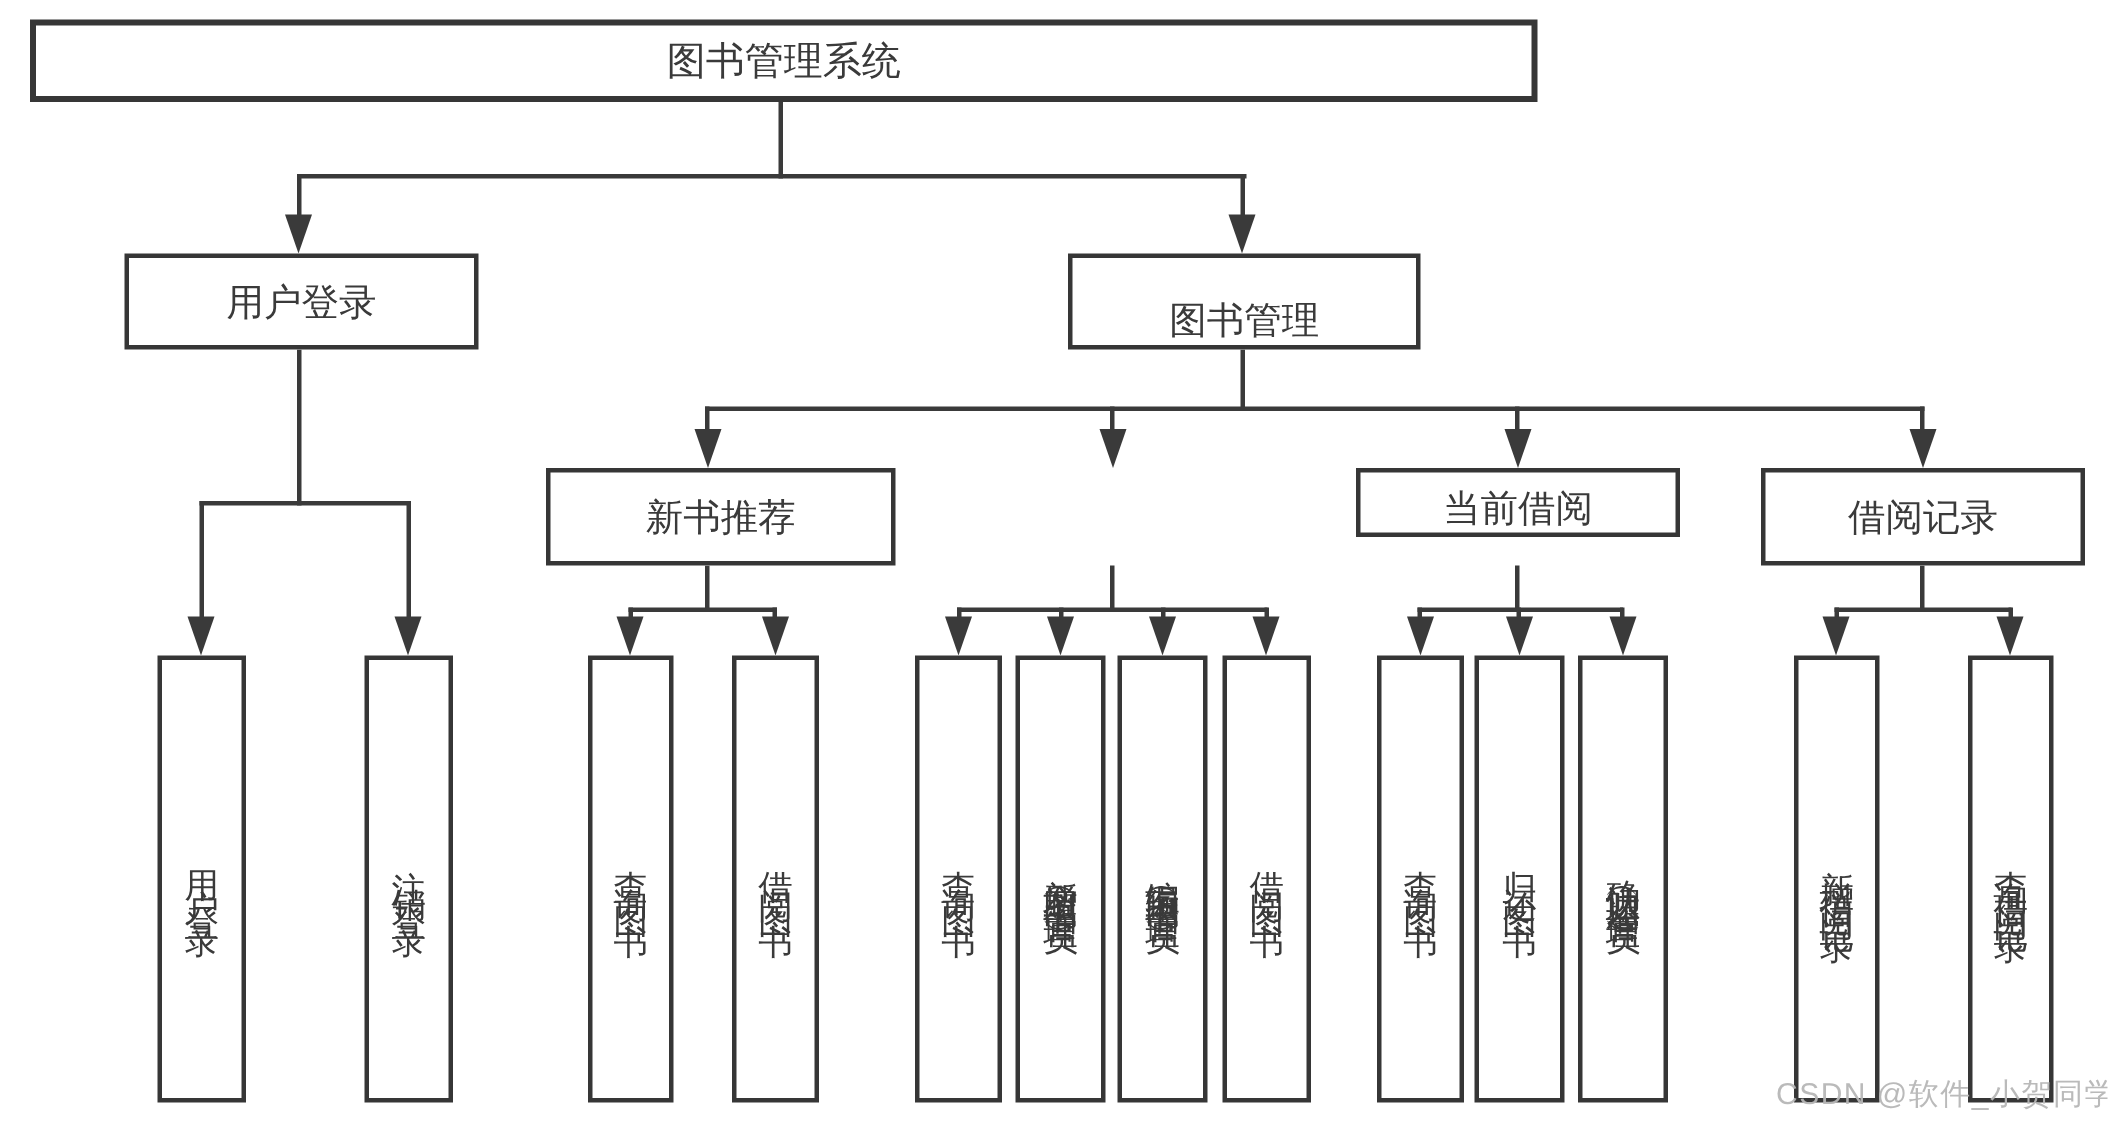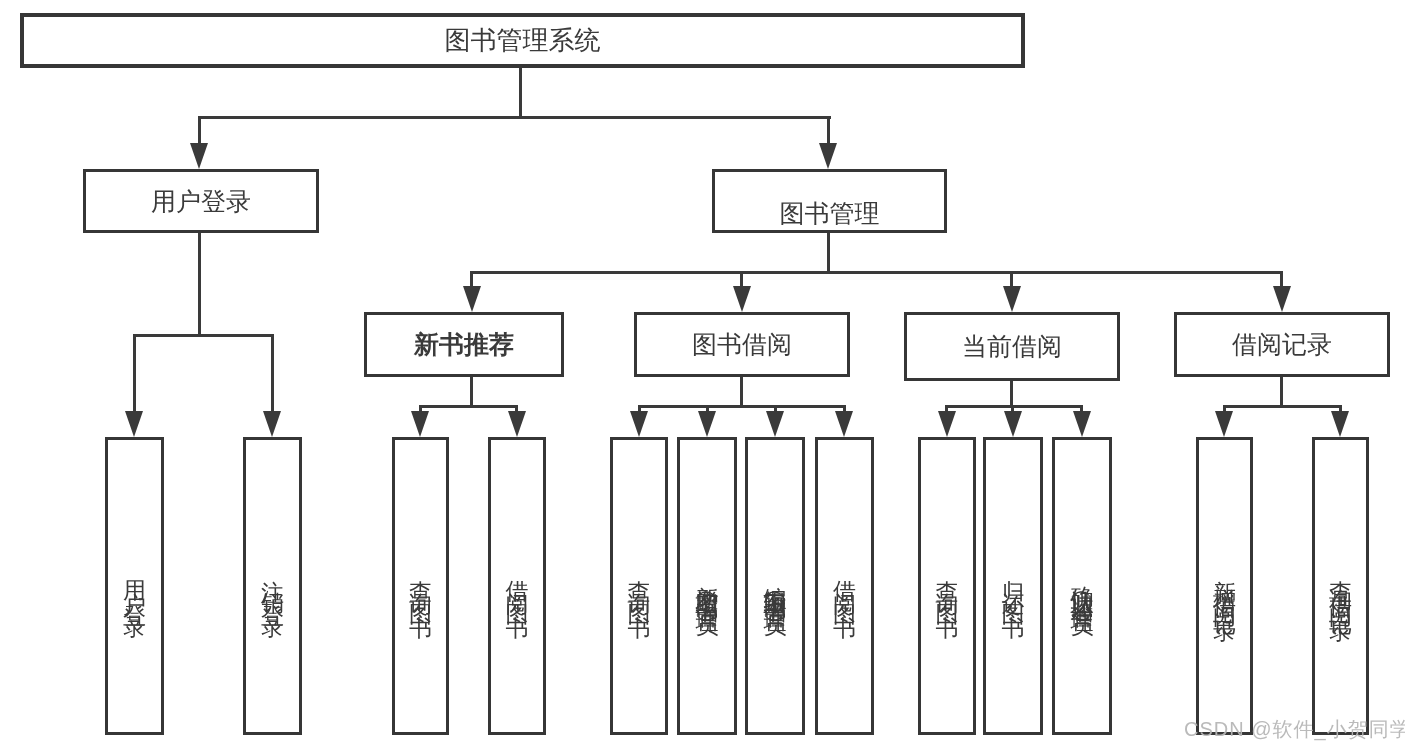--- a/index.html
+++ b/index.html
@@ -86,27 +86,24 @@
   <div class="hl" style="left:470px;top:271px;width:813px;"></div>
   <div class="vl" style="left:470px;top:271px;height:18px;"></div>
   <div class="ar" style="left:463px;top:286px;"></div>
   <div class="vl" style="left:740px;top:271px;height:18px;"></div>
   <div class="ar" style="left:733px;top:286px;"></div>
   <div class="vl" style="left:1010px;top:271px;height:18px;"></div>
   <div class="ar" style="left:1003px;top:286px;"></div>
   <div class="vl" style="left:1280px;top:271px;height:18px;"></div>
   <div class="ar" style="left:1273px;top:286px;"></div>
 
-  <div class="box l3-box" style="left:364px;top:312px;width:200px;height:65px;font-weight:bold;">
+  <div class="box l3-box" style="left:364px;top:312px;width:233px;height:65px;">
     <span>新书推荐</span>
   </div>
-  <div class="box l3-box" style="left:634px;top:312px;width:216px;height:65px;">
-    <span>图书借阅</span>
-  </div>
-  <div class="box l3-box" style="left:904px;top:312px;width:216px;height:69px;">
+  <div class="box l3-box" style="left:904px;top:312px;width:216px;height:46px;align-items:flex-end;">
     <span>当前借阅</span>
   </div>
   <div class="box l3-box" style="left:1174px;top:312px;width:216px;height:65px;">
     <span>借阅记录</span>
   </div>
 
   <div class="vl" style="left:470px;top:377px;height:31px;"></div>
   <div class="hl" style="left:419px;top:405px;width:99px;"></div>
   <div class="vl" style="left:419px;top:405px;height:9px;"></div>
   <div class="ar" style="left:411px;top:411px;"></div>

